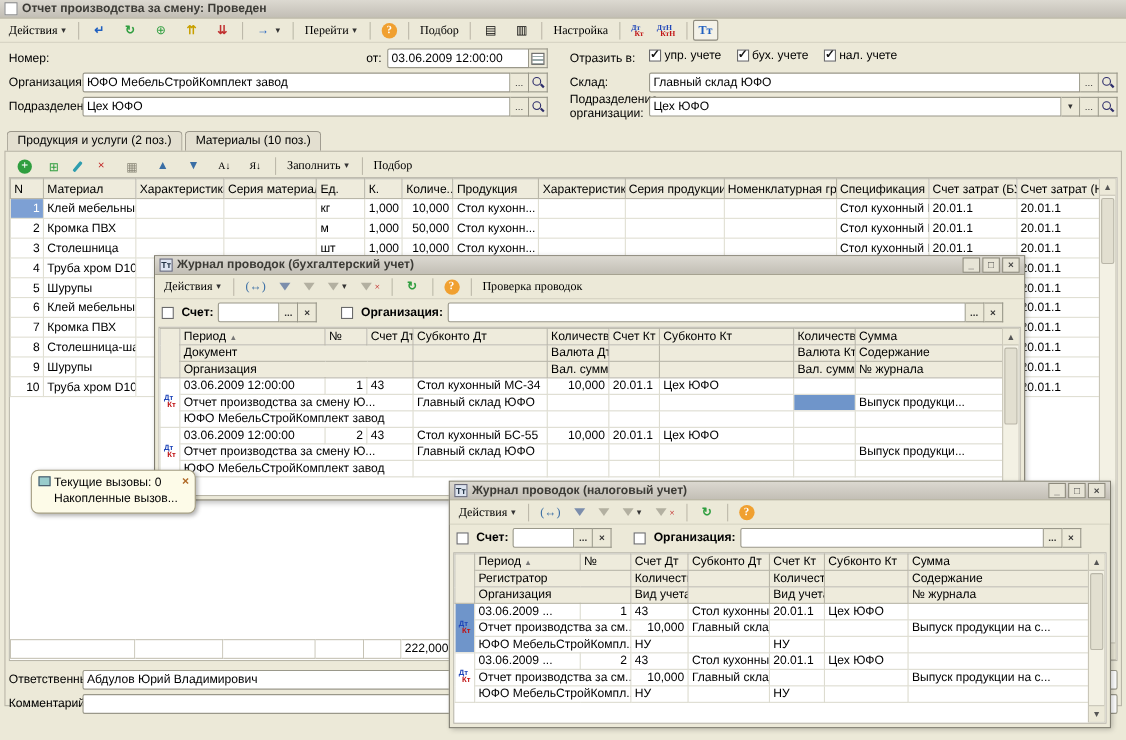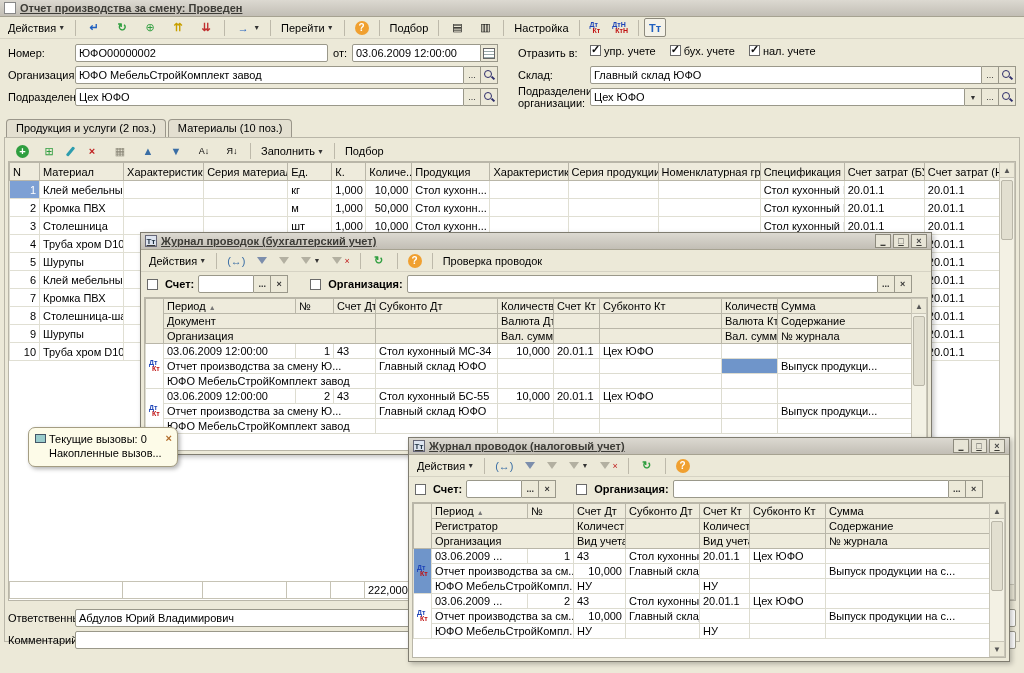--- a/index.html
+++ b/index.html
@@ -5,32 +5,32 @@
   * { box-sizing: border-box; }
   html,body { margin:0; padding:0; }
   body {
     width:1024px; height:673px; position:relative; overflow:hidden;
     background:#ece9d8; font-family:"Liberation Sans", sans-serif; font-size:11px; color:#000;
   }
   
   .titlebar {
     height:17px; display:flex; align-items:center; gap:4px; padding:0 4px;
     background:linear-gradient(#dcd9d1,#c2beb5); border-bottom:1px solid #a6a291;
-    font-weight:bold; color:#3c3b36; white-space:nowrap;text-decoration:underline;
+    font-weight:bold; color:#3c3b36; white-space:nowrap;
   }
   .winbtn {
     width:16px; height:14px; margin-left:2px; border:1px solid #8d8a7d; background:#e7e4d6;
     font-size:9px; line-height:12px; text-align:center; color:#444; flex:none;
   }
   .winbtns { margin-left:auto; display:flex; }
   .toolbar {
     height:22px; display:flex; align-items:center; gap:2px; padding:0 3px;
     background:#ece9d8; border-bottom:1px solid #d6d3c4; white-space:nowrap;
   }
-  .tbtn { display:inline-flex; align-items:center; gap:2px; height:19px; padding:0 4px; border:1px solid transparent; border-radius:2px; }
+  .tbtn { display:inline-flex; align-items:center; gap:2px; height:19px; padding:0 4px; border:1px solid transparent; border-radius:2px;font-family:Liberation Serif, serif; }
   .tbtn.pressed { border:1px solid #8d8a7d; background:#f4f2e8; }
   .sep { width:1px; height:16px; background:#bdb9aa; margin:0 3px; flex:none; }
   .caret { font-size:7px; color:#333; }
   .ic { display:inline-flex; width:16px; height:15px; align-items:center; justify-content:center; font-size:11px; flex:none; }
   
   .flabel { position:absolute; line-height:12px; }
   .field { position:absolute; display:flex; align-items:stretch; height:18px; }
   .inp {
     flex:1; background:#fff; border:1px solid #9a988a; border-radius:2px 0 0 2px;
     padding:0 3px; display:flex; align-items:center; white-space:nowrap; overflow:hidden;
@@ -155,23 +155,20 @@
         <span class="dtkt"><span class="d">Дт</span><span class="k">Кт</span></span>
       </span>
     <span class="tbtn">
         <span class="dtkt"><span class="d">ДтН</span><span class="k">КтН</span></span>
       </span>
     <span class="sep"></span>
     <span class="tbtn pressed" style="color:#2060c0;font-weight:bold;">Тт</span>
   </div>
 
   <div class="flabel" style="left:8px;top:47px;">Номер:</div>
-  <div class="field" style="left:75px;top:44px;width:253px;">
-      <span class="inp rnd">ЮФО00000002</span>
-    </div>
   <div class="flabel" style="left:333px;top:47px;">от:</div>
   <div class="field" style="left:352px;top:44px;width:146px;">
     <span class="inp">03.06.2009 12:00:00</span>
     <span class="fbtn">
         <span class="icon-cal"></span>
       </span>
   </div>
   <div class="flabel" style="left:8px;top:69px;">Организация:</div>
   <div class="field" style="left:75px;top:66px;width:423px;">
     <span class="inp">ЮФО МебельСтройКомплект завод</span>

